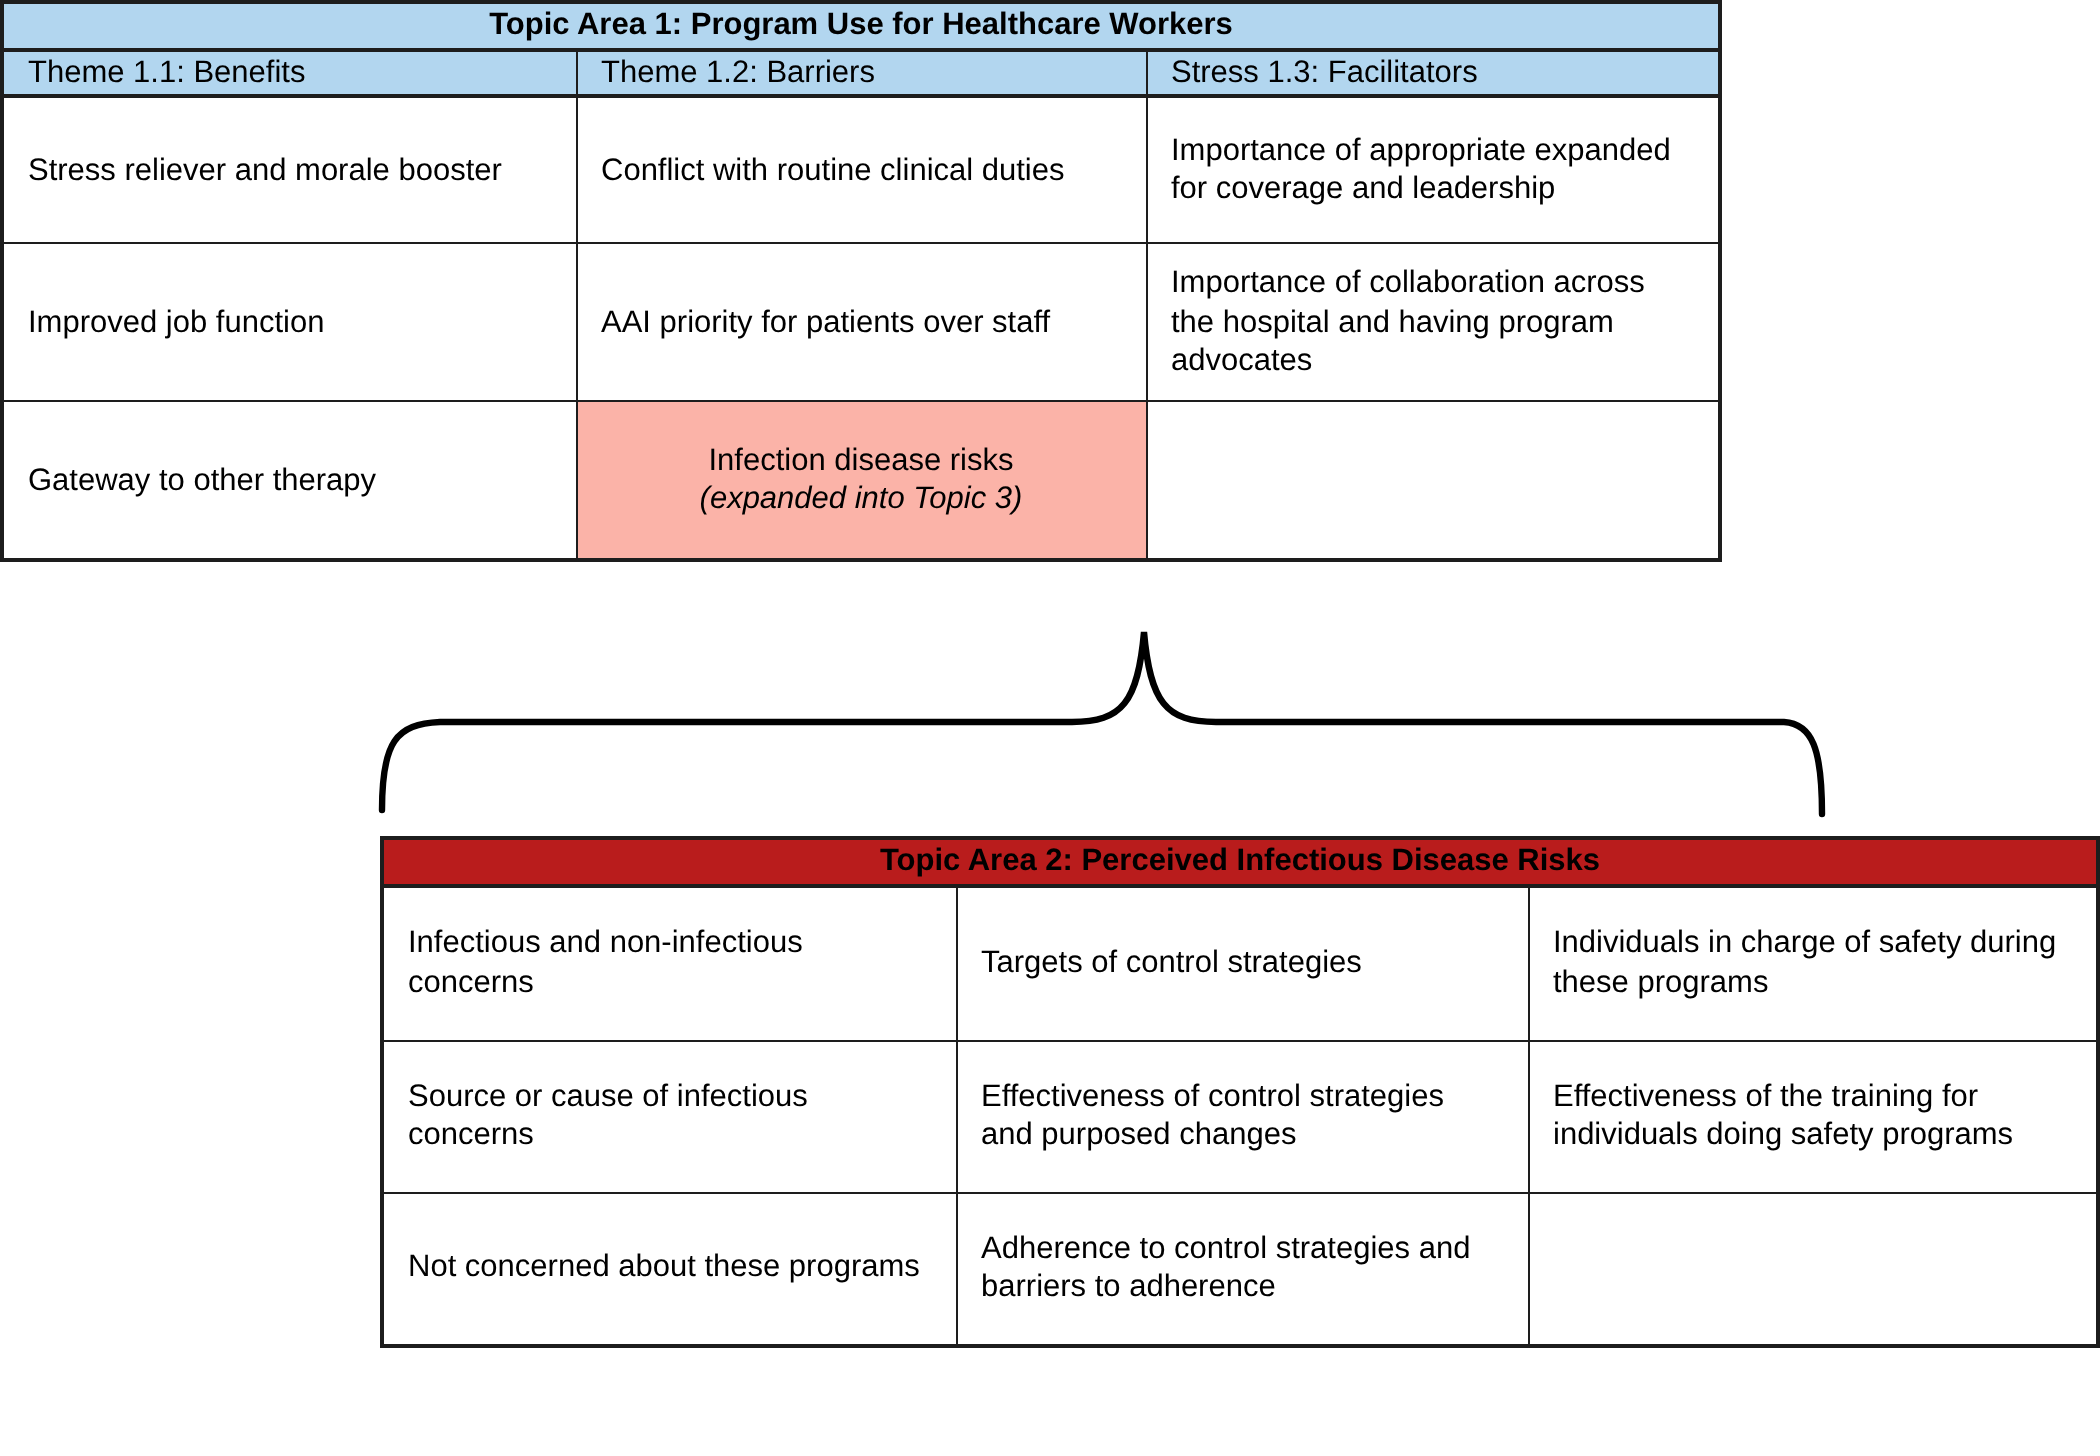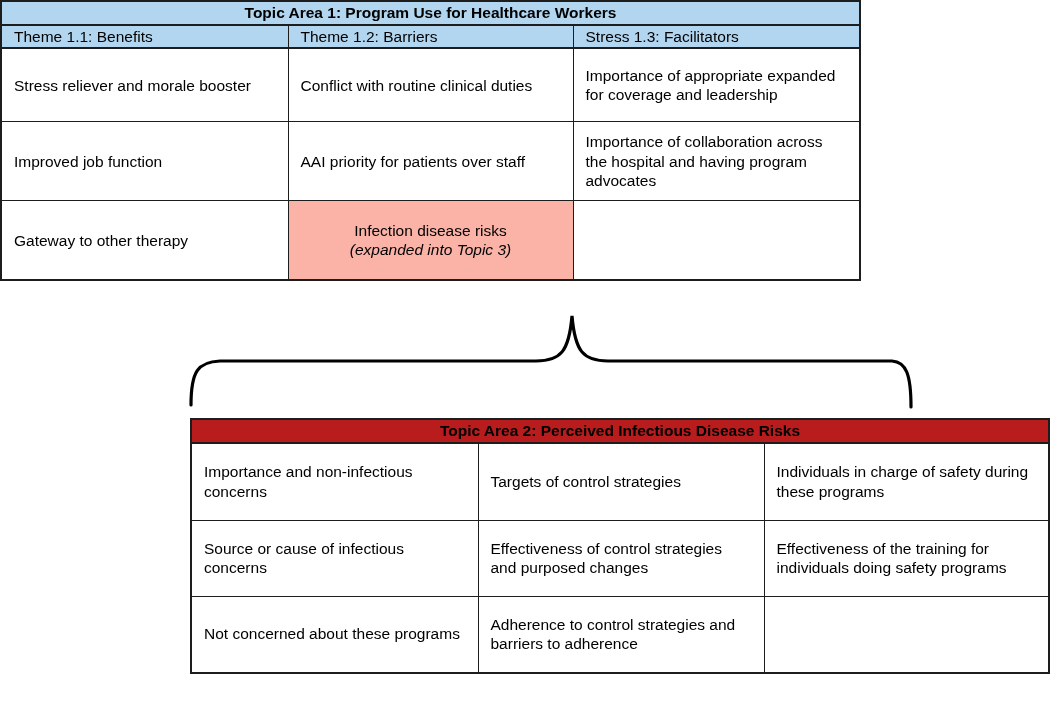--- a/index.html
+++ b/index.html
@@ -157,21 +157,21 @@
       <col class="col-a">
         <col class="col-b">
         <col class="col-c">
     </colgroup>
     <tbody>
       <tr>
         <td class="title-cell" colspan="3">Topic Area 2: Perceived Infectious Disease Risks</td>
       </tr>
 
       <tr class="r1">
-        <td class="body-cell">Importance and non-infectious concerns</td>
+        <td class="body-cell">Infectious and non-infectious concerns</td>
         <td class="body-cell">Targets of control strategies</td>
         <td class="body-cell">Individuals in charge of safety during these programs</td>
       </tr>
 
       <tr class="r2">
         <td class="body-cell">Source or cause of infectious concerns</td>
         <td class="body-cell">Effectiveness of control strategies and purposed changes</td>
         <td class="body-cell">Effectiveness of the training for individuals doing safety programs</td>
       </tr>
 

